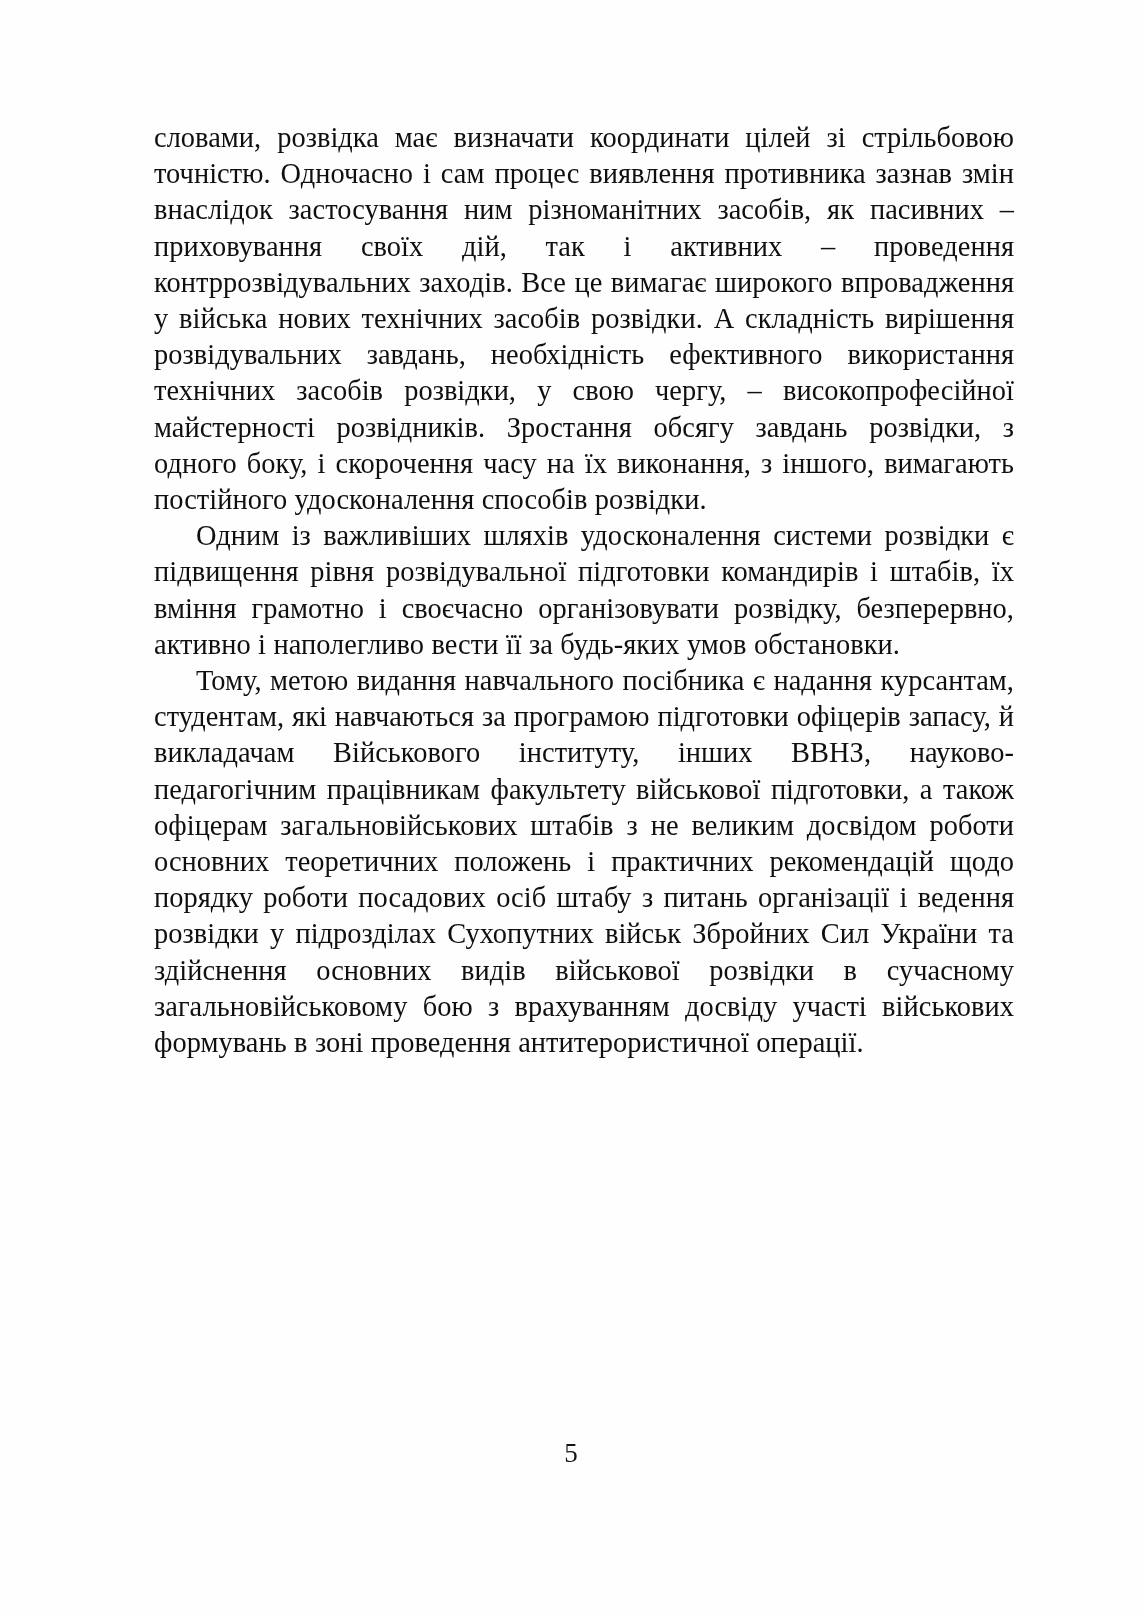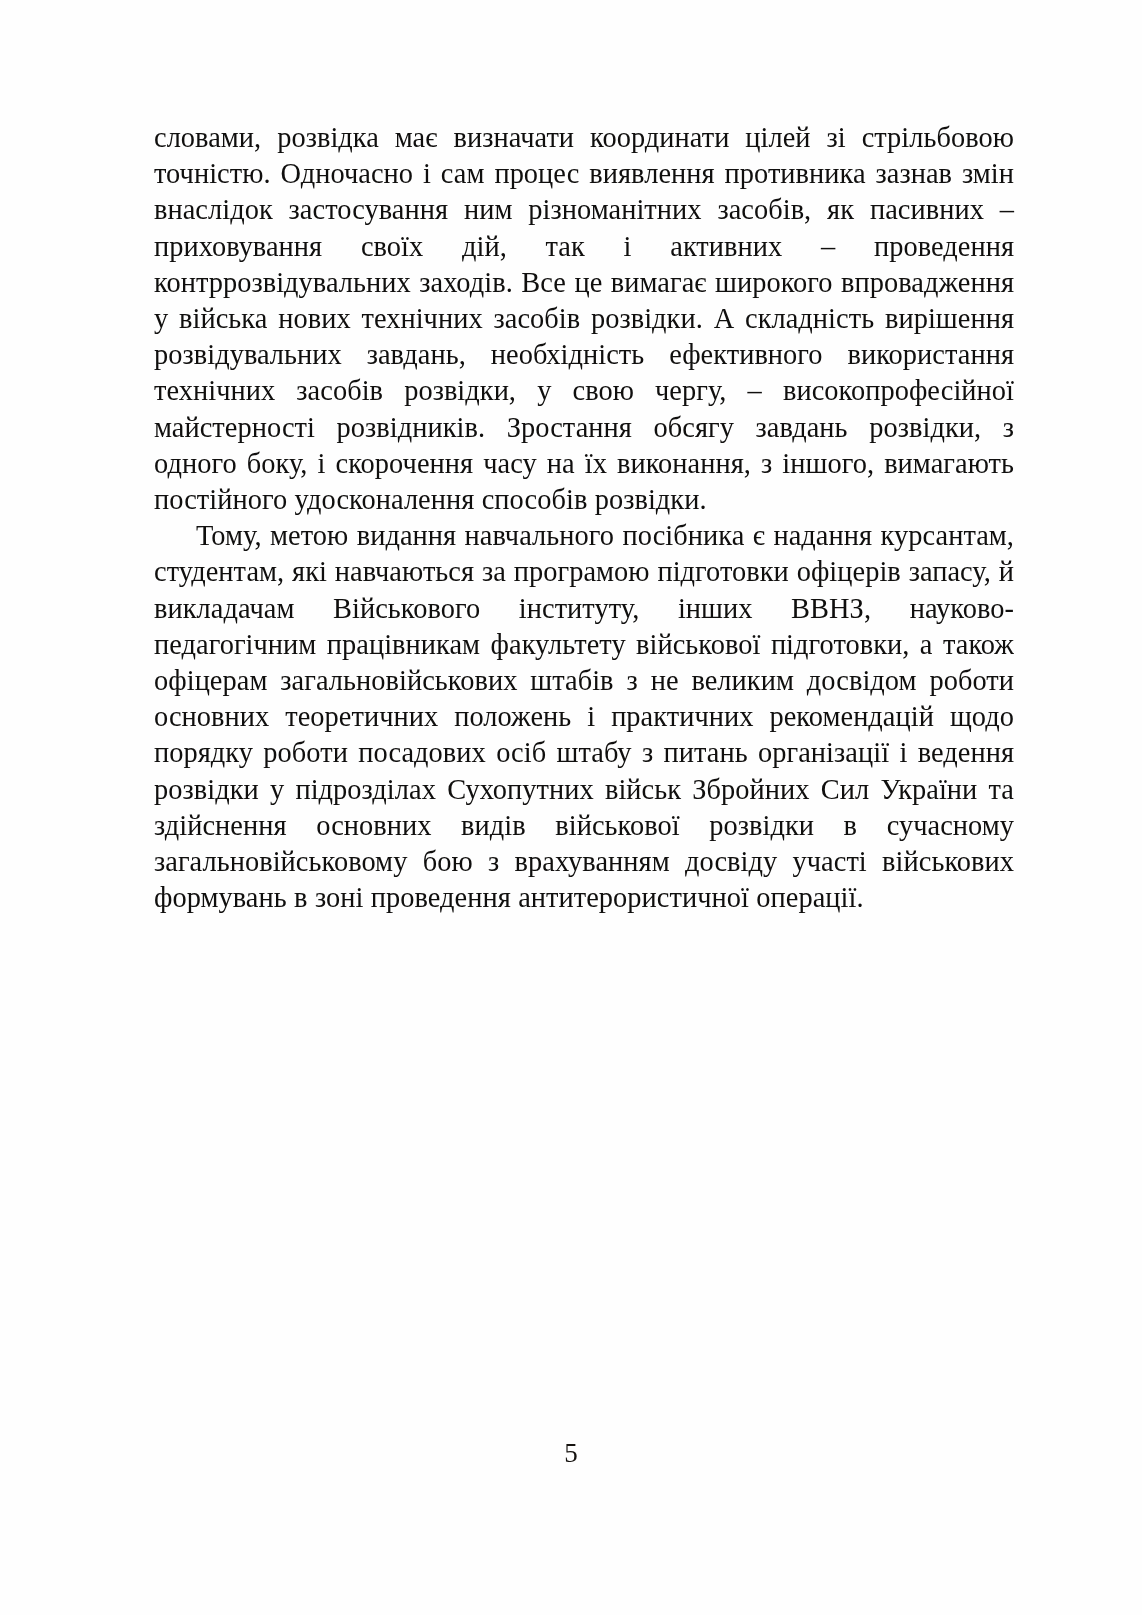--- a/index.html
+++ b/index.html
@@ -63,18 +63,19 @@
     font-family: "Liberation Serif", "DejaVu Serif", serif;
   }
 </style>
 </head>
 <body>
 
 <div class="page-sheet">
 
   <div class="text-block">
     <p class="para first">словами, розвідка має визначати координати цілей зі стрільбовою точністю. Одночасно і сам процес виявлення противника зазнав змін внаслідок застосування ним різноманітних засобів, як пасивних – приховування своїх дій, так і активних – проведення контррозвідувальних заходів. Все це вимагає широкого впровадження у війська нових технічних засобів розвідки. А складність вирішення розвідувальних завдань, необхідність ефективного використання технічних засобів розвідки, у свою чергу, – високопрофесійної майстерності розвідників. Зростання обсягу завдань розвідки, з одного боку, і скорочення часу на їх виконання, з іншого, вимагають постійного удосконалення способів розвідки.</p>
+    <p class="para">Одним із важливіших шляхів удосконалення системи розвідки є підвищення рівня розвідувальної підготовки командирів і штабів, їх вміння грамотно і своєчасно організовувати розвідку, безперервно, активно і наполегливо вести її за будь-яких умов обстановки.</p>
     <p class="para">Тому, метою видання навчального посібника є надання курсантам, студентам, які навчаються за програмою підготовки офіцерів запасу, й викладачам Військового інституту, інших ВВНЗ, науково-педагогічним працівникам факультету військової підготовки, а також офіцерам загальновійськових штабів з не великим досвідом роботи основних теоретичних положень і практичних рекомендацій щодо порядку роботи посадових осіб штабу з питань організації і ведення розвідки у підрозділах Сухопутних військ Збройних Сил України та здійснення основних видів військової розвідки в сучасному загальновійськовому бою з врахуванням досвіду участі військових формувань в зоні проведення антитерористичної операції.</p>
   </div>
 
   <div class="folio">5</div>
 
 </div>
 
 </body></html>

